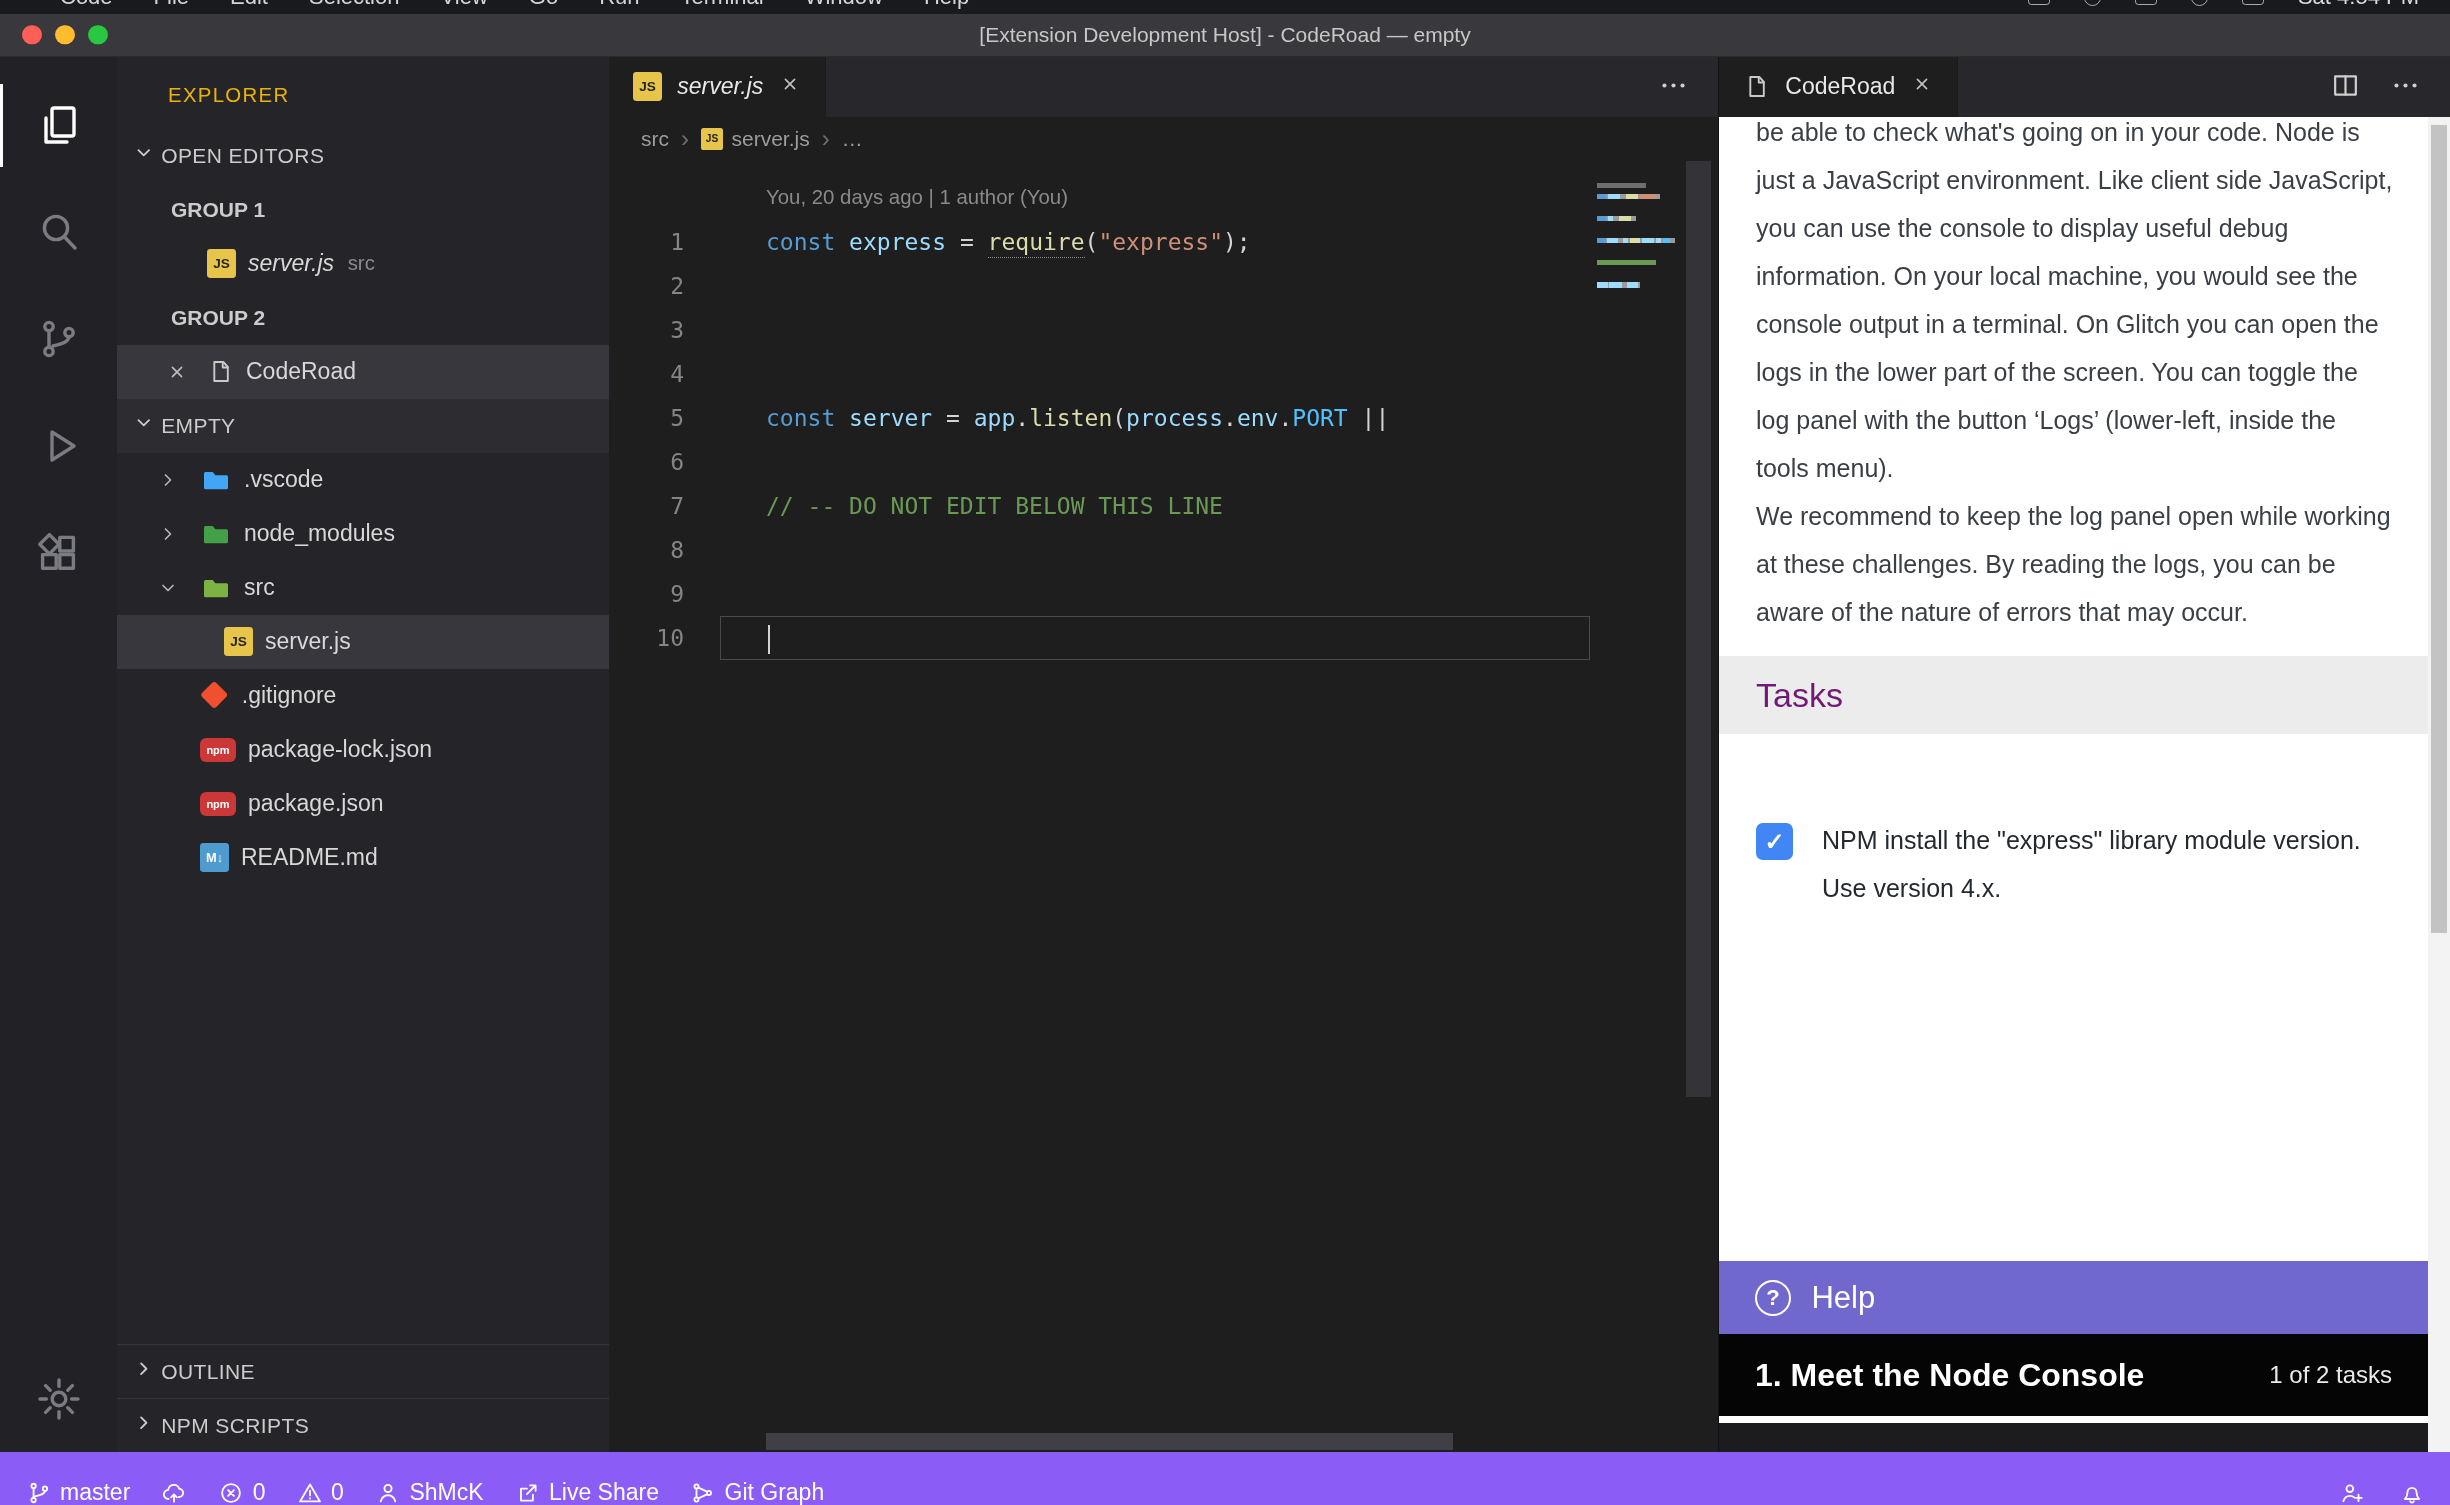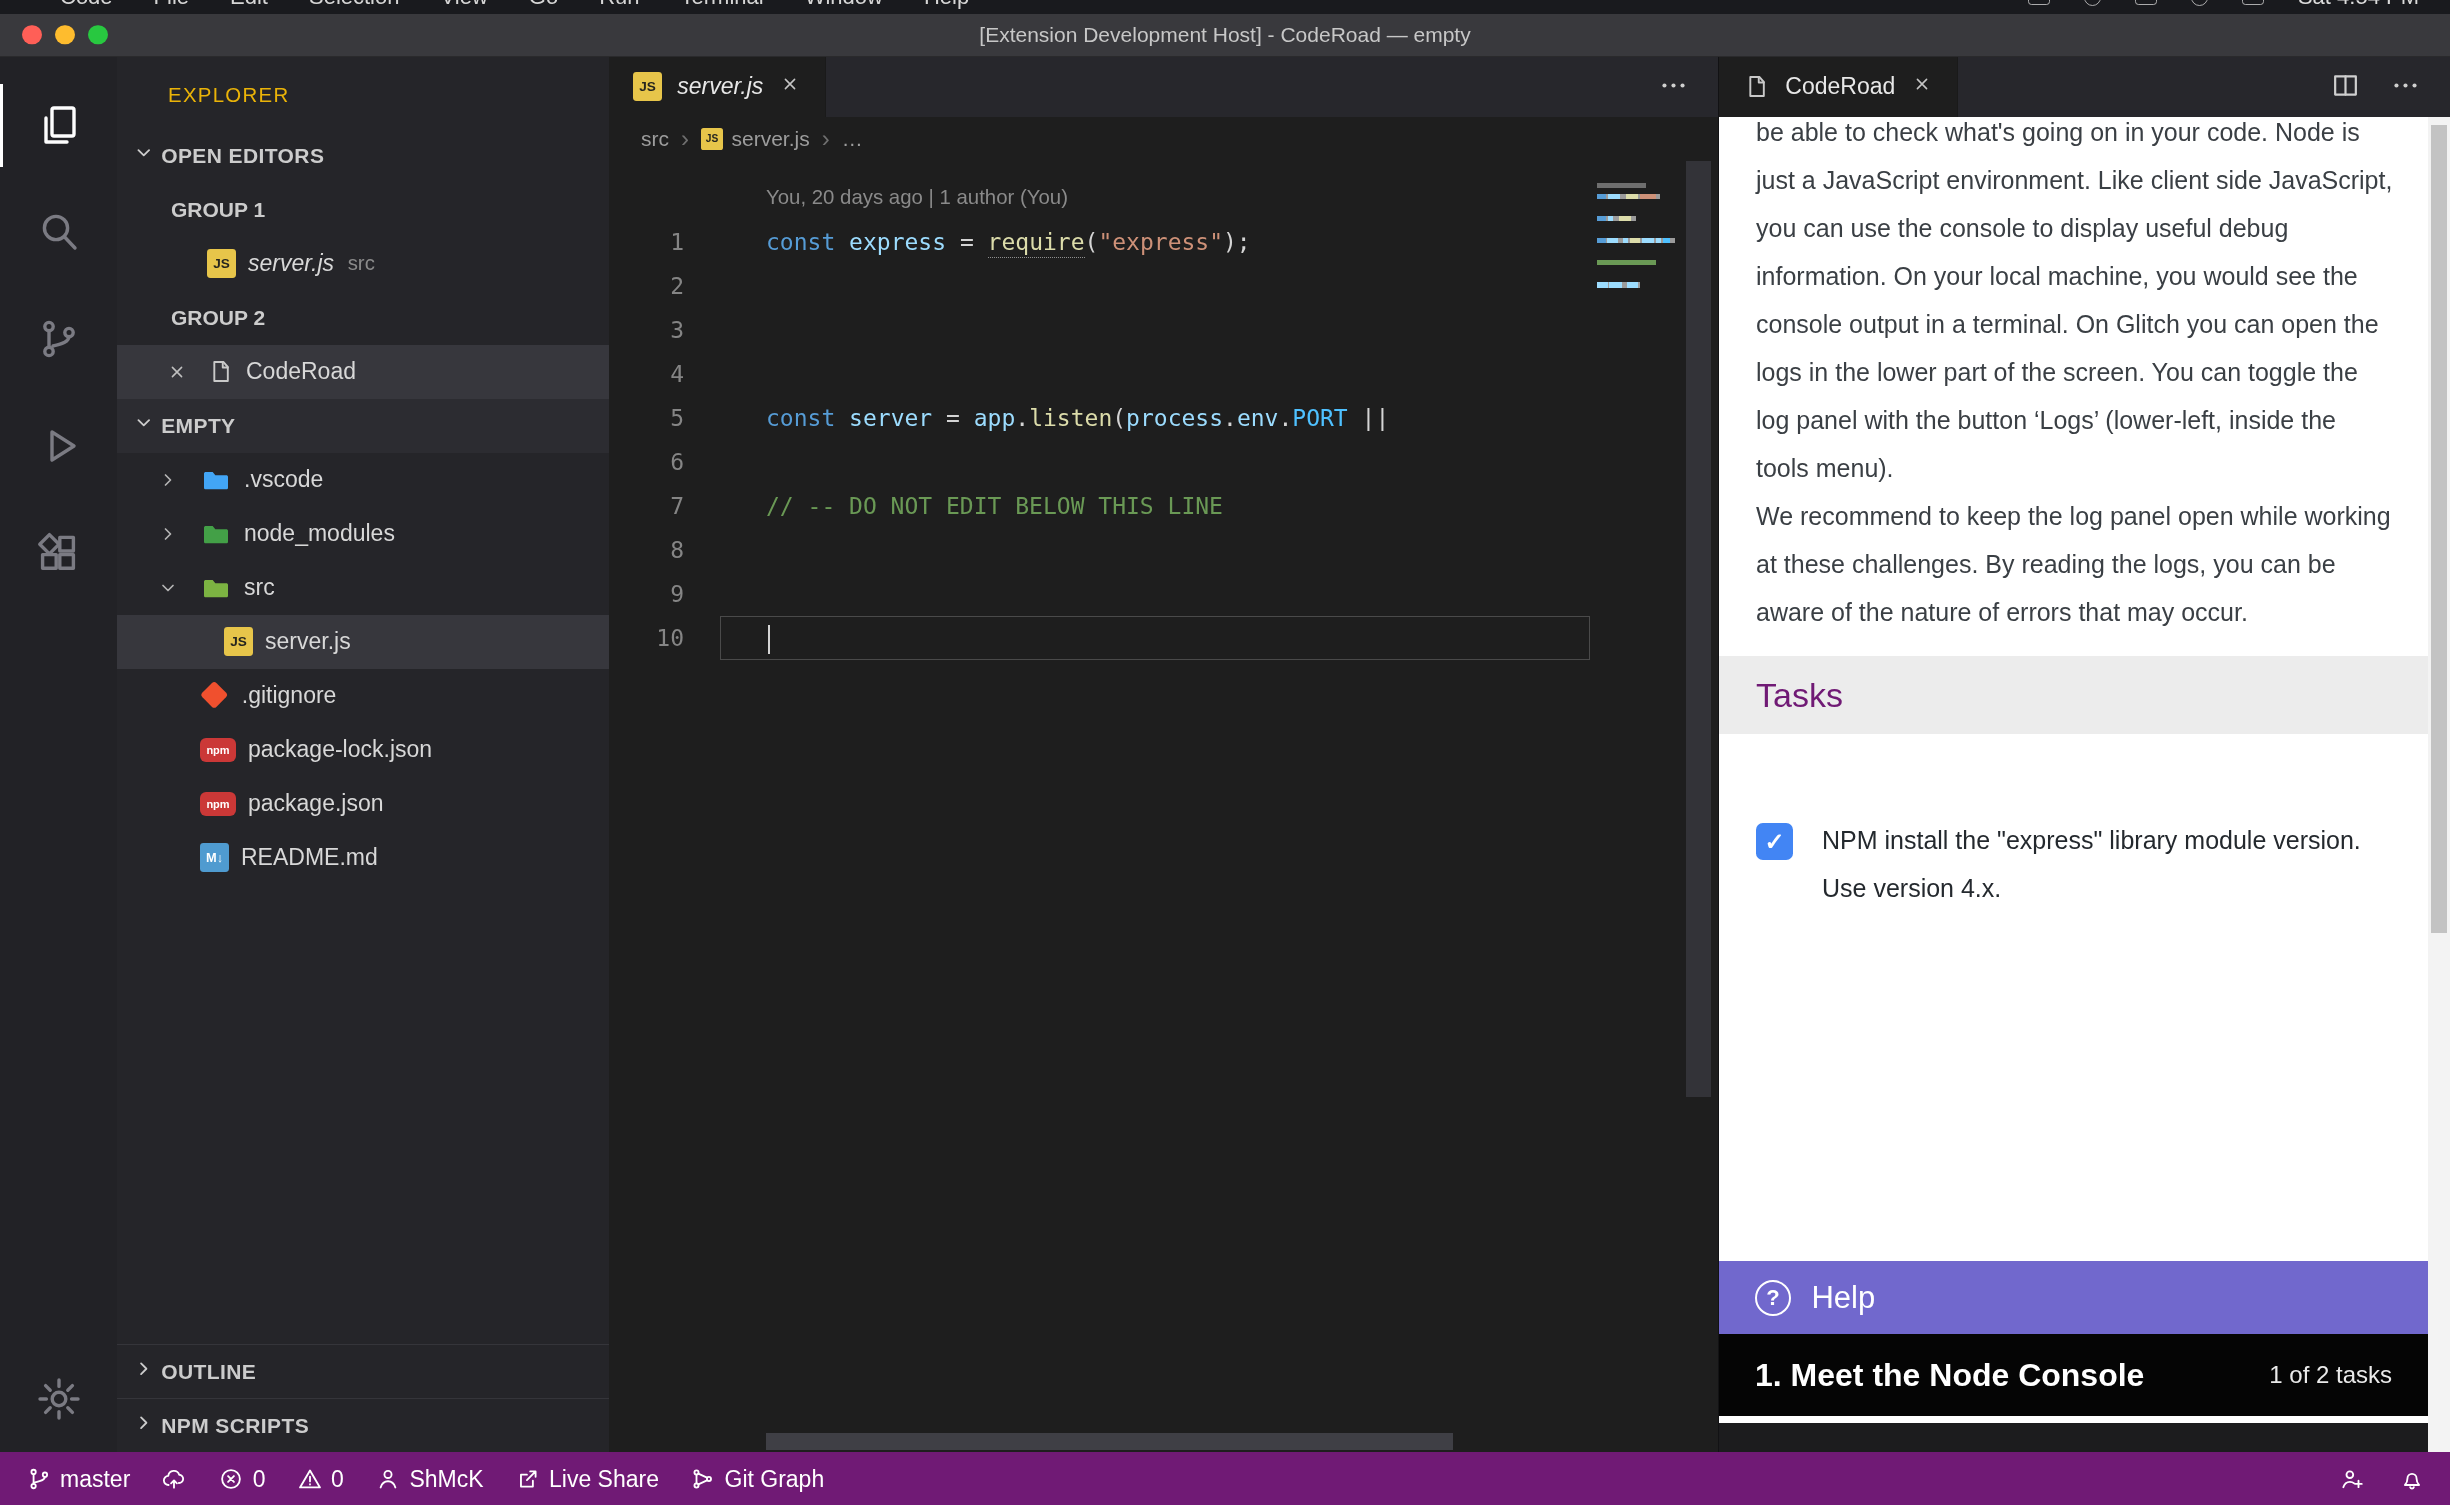--- a/index.html
+++ b/index.html
@@ -38,21 +38,21 @@
   .activity-spacer{flex:1}
 
   
   .sidebar{width:492px;background:#252529;color:#cccccc;display:flex;flex-direction:column;flex:none;
     font-size:23px;min-height:0}
   .sidebar-title{padding:27px 0 22px 51px;font-size:20.4px;letter-spacing:1.3px;color:#eab308}
   .row{height:54px;display:flex;align-items:center;flex:none;position:relative;cursor:pointer}
   .row.selected{background:#37373d}
   .section-header{padding-left:13.6px;font-weight:700}
   .section-header .chev svg{width:25.5px;height:25.5px;color:#cccccc}
-  .sh-label{font-weight:700;font-size:21px;margin-left:5.1px;letter-spacing:0.4px}
+  .sh-label{font-weight:400;font-size:21px;margin-left:5.1px;letter-spacing:0.4px}
   .empty-header{background:#2c2c31}
   .group-label{padding-left:54px;font-weight:700;font-size:21px}
   .oe-item{padding-left:49px}
   .oe-close,.oe-close-slot{width:41px;display:inline-flex;align-items:center}
   .oe-close svg{width:22px;height:22px;color:#c0c0c0}
   .tree-item .chev-slot{width:44px;display:inline-flex;align-items:center}
   .chev-slot svg{width:24px;height:24px;color:#b5b5b5}
   .fname{margin-left:12px;color:#d8d8d8;white-space:nowrap}
   .fname.italic{font-style:italic}
   .fdetail{margin-left:13.6px;color:#8a8a8a;font-size:20.4px}
@@ -128,21 +128,21 @@
     justify-content:center;font-size:22px;font-weight:700;flex:none}
   .lesson-bar{background:#050505;height:82px;display:flex;align-items:center;justify-content:space-between;
     padding:0 36px;color:#fff;flex:none;cursor:pointer}
   .lesson-title{font-size:32px;font-weight:700}
   .lesson-progress{font-size:24px;color:#eaeaea}
   .next-bar{height:29px;background:#1c1c1e;margin-top:6.8px;flex:none}
   .webview-scroll{width:22px;background:#f3f3f3;position:relative;flex:none}
   .webview-scroll .thumb{position:absolute;left:3.4px;right:3.4px;top:8.5px;height:808px;background:#c3c3c3}
 
   
-  .statusbar{height:54px;background:#701a75;display:flex;align-items:center;color:#fff;font-size:23px;
+  .statusbar{height:54px;background:#8b5cf6;display:flex;align-items:flex-end;color:#fff;font-size:23px;
     padding:0 25.5px;flex:none}
   .sb-left,.sb-right{display:flex;align-items:center}
   .sb-right{margin-left:auto;gap:34px}
   .sb-item{display:flex;align-items:center;gap:8.5px;margin-right:31px;cursor:pointer;white-space:nowrap}
   .sb-right .sb-item{margin-right:0}
   .sb-item svg{width:26px;height:26px}
 </style>
 </head>
 <body>
 

